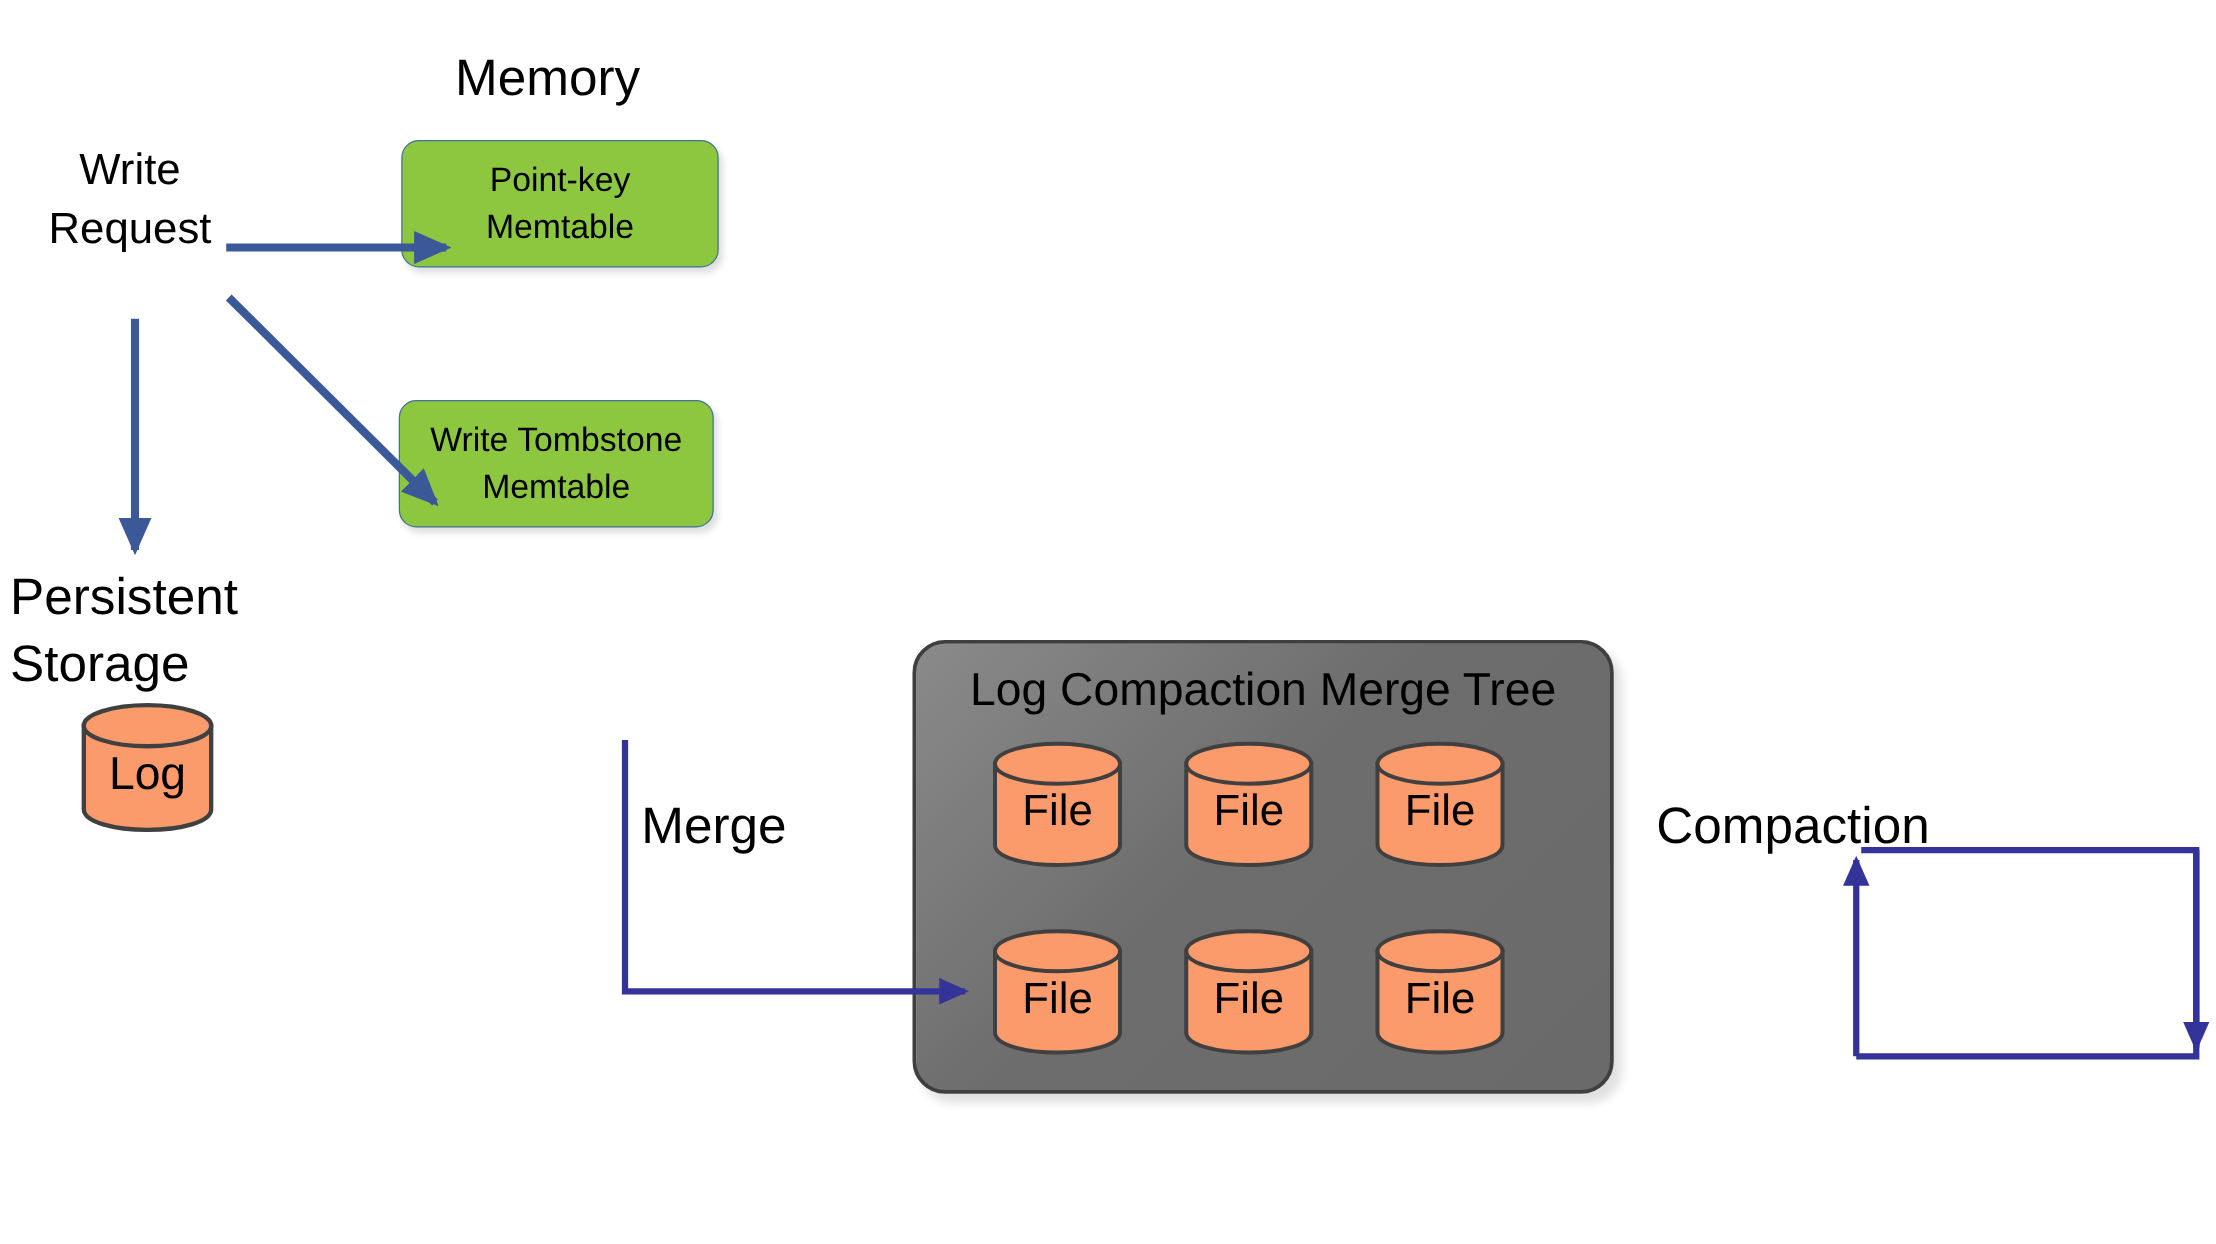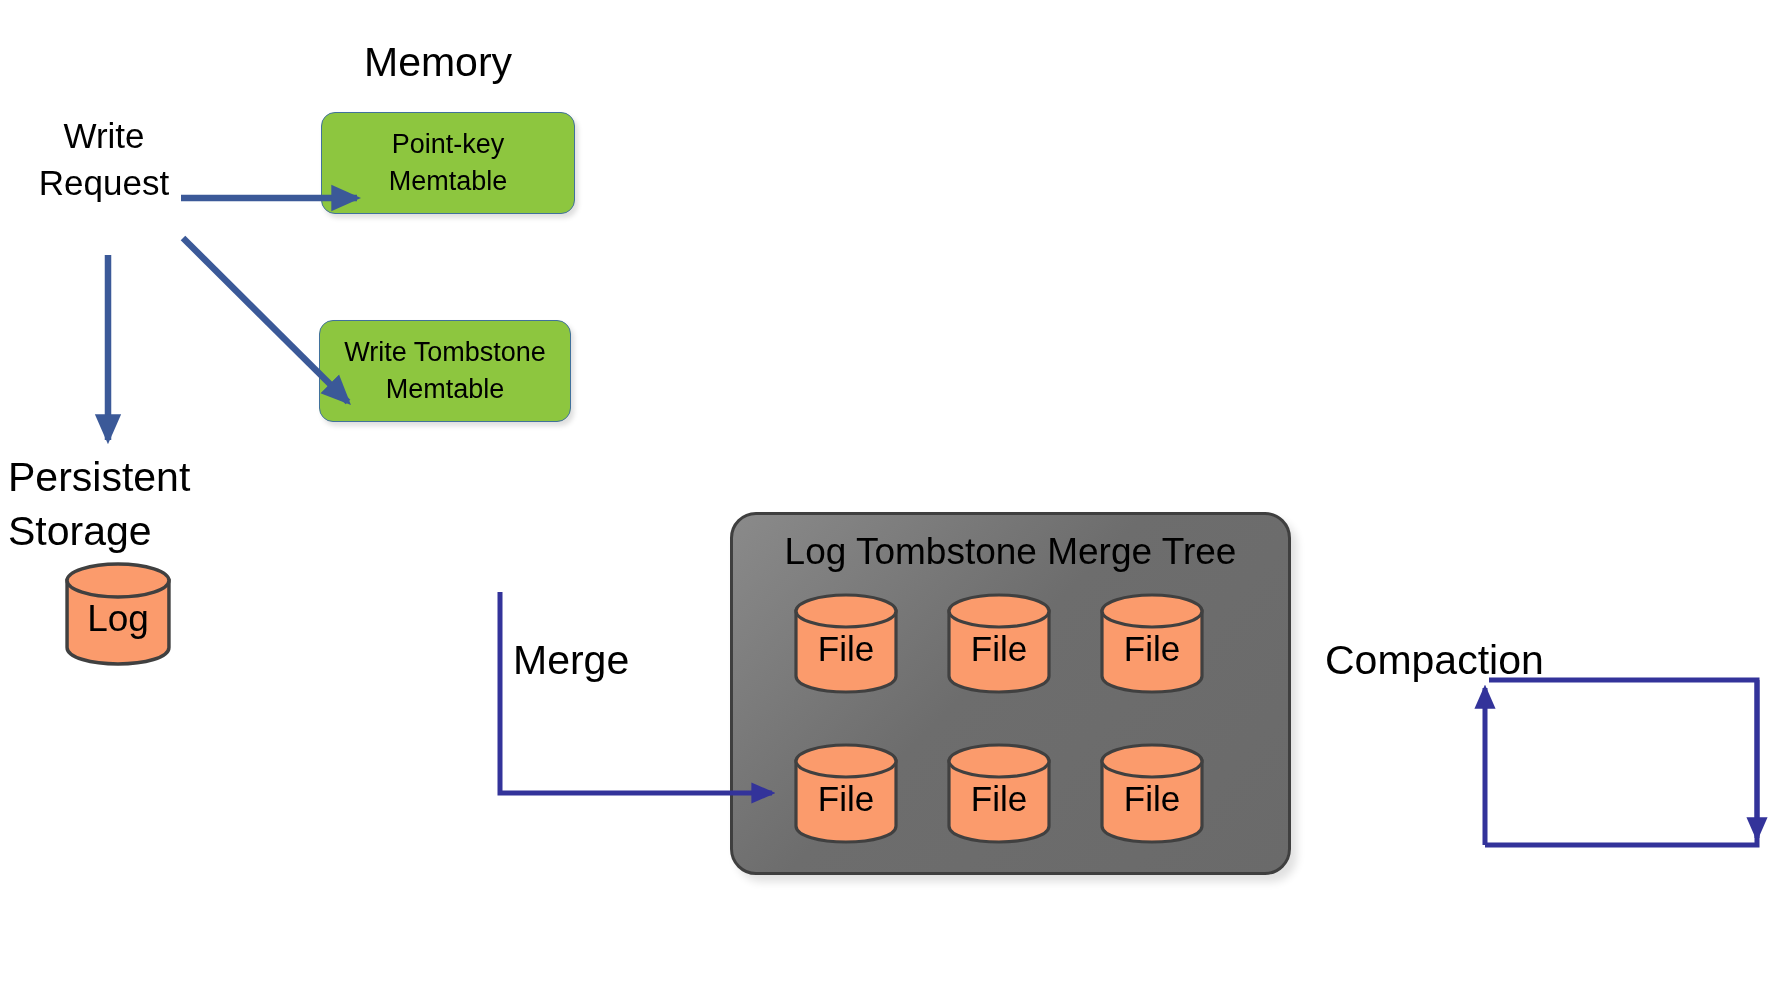--- a/index.html
+++ b/index.html
@@ -205,21 +205,21 @@
       <ellipse cx="53" cy="20" rx="50" ry="16" fill="#FB9B6C" stroke="#404040" stroke-width="3.4"></ellipse>
     </svg>
     <div class="cyl-text">Log</div>
   </div>
 
   <div class="label" id="flush-label">Merge</div>
 
   <div class="label" id="compaction-label">Compaction</div>
 
   <div id="lsm-box">
-    <div id="lsm-title">Log Tombstone Merge Tree</div>
+    <div id="lsm-title">Log Compaction Merge Tree</div>
     <div id="file-grid">
 
       <div class="cylinder">
         <svg viewBox="0 0 106 105" preserveAspectRatio="none">
           <path d="M3,20 L3,85 C3,95 27,101 53,101 C79,101 103,95 103,85 L103,20 Z" fill="#FB9B6C" stroke="#404040" stroke-width="3.2"></path>
           <ellipse cx="53" cy="20" rx="50" ry="16" fill="#FB9B6C" stroke="#404040" stroke-width="3.2"></ellipse>
         </svg>
         <div class="cyl-text">File</div>
       </div>
 

